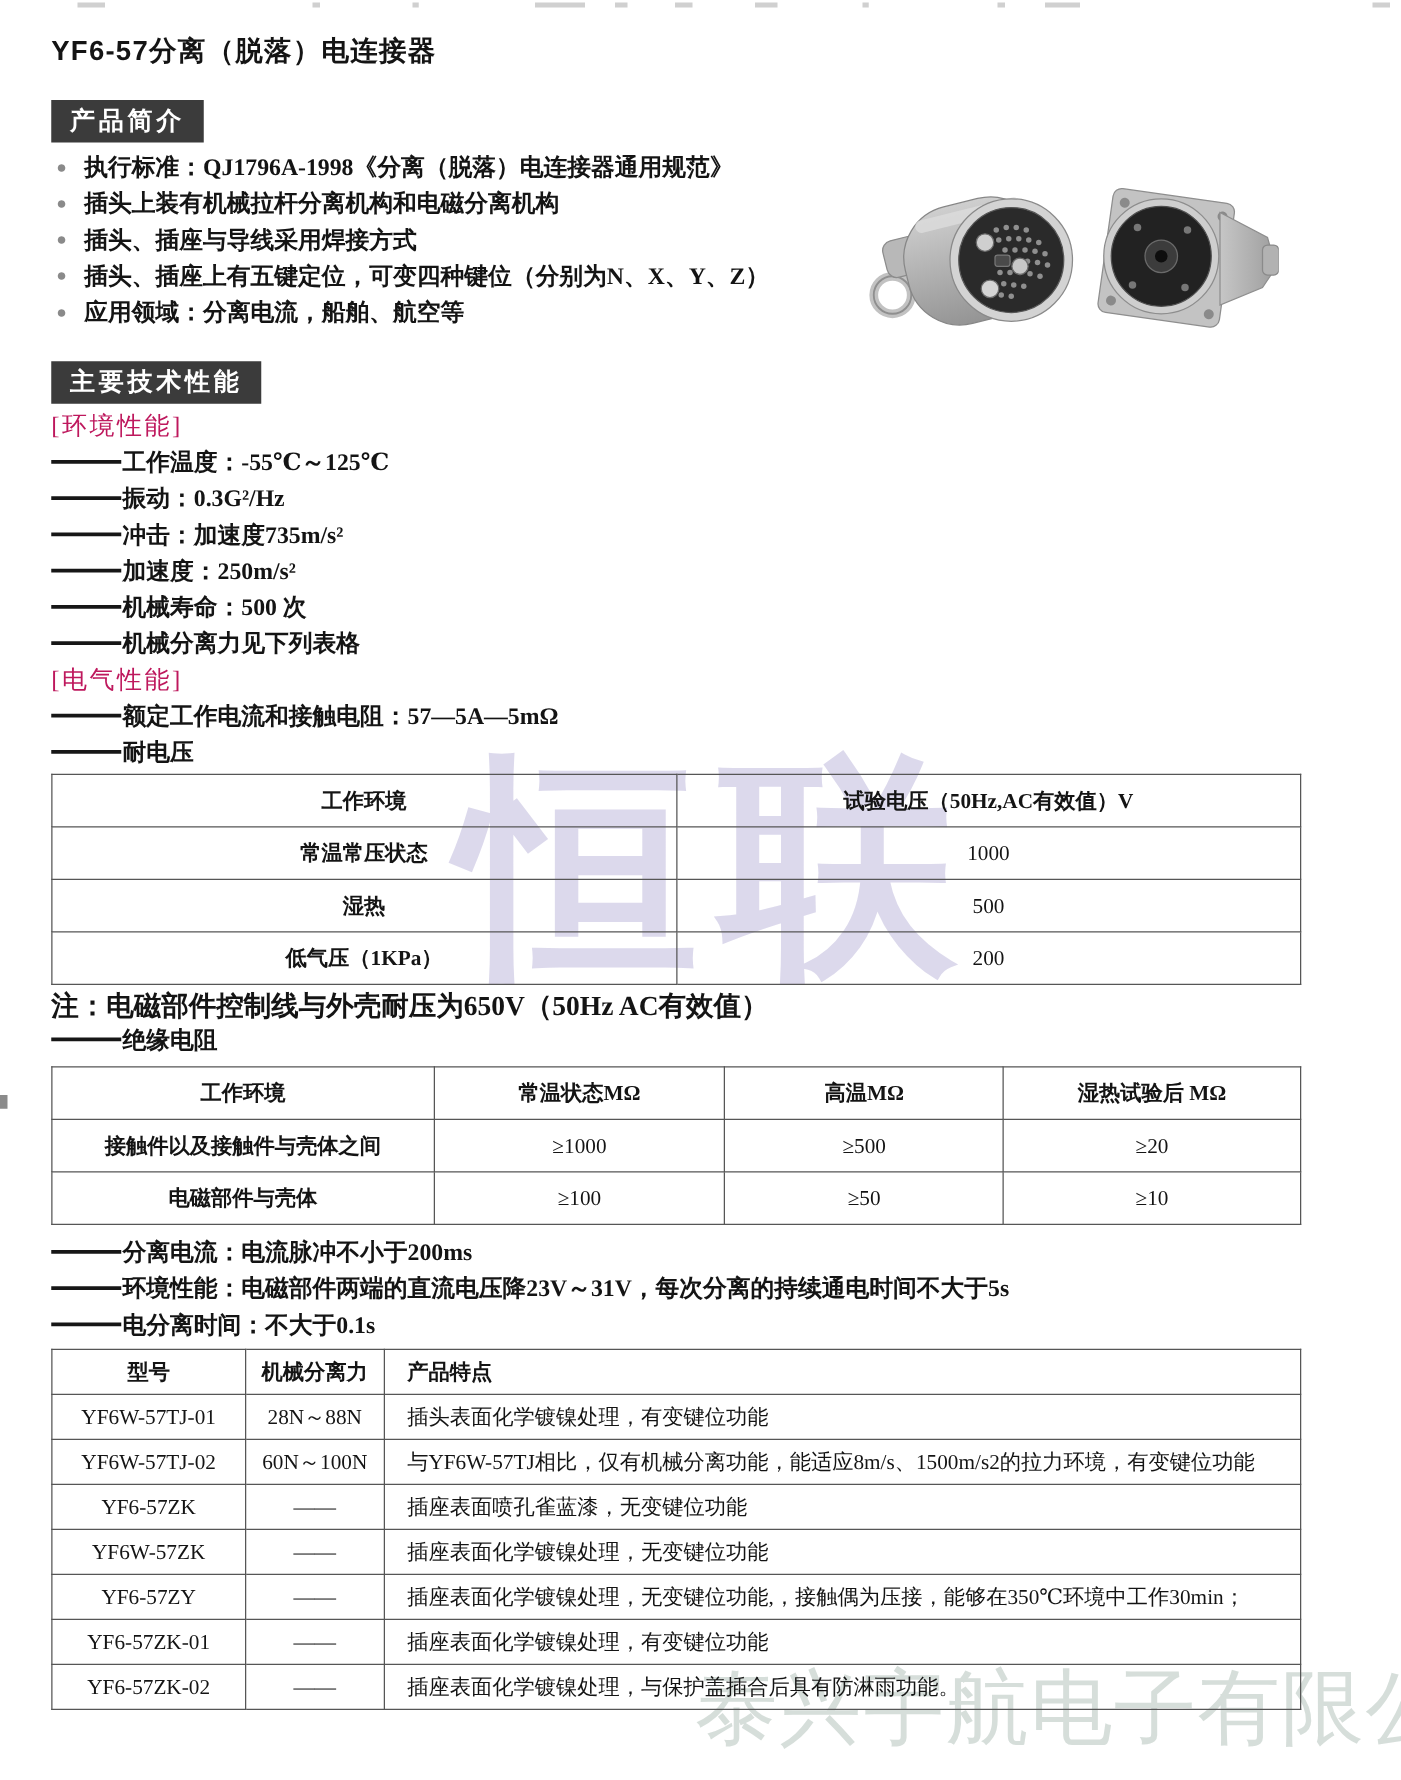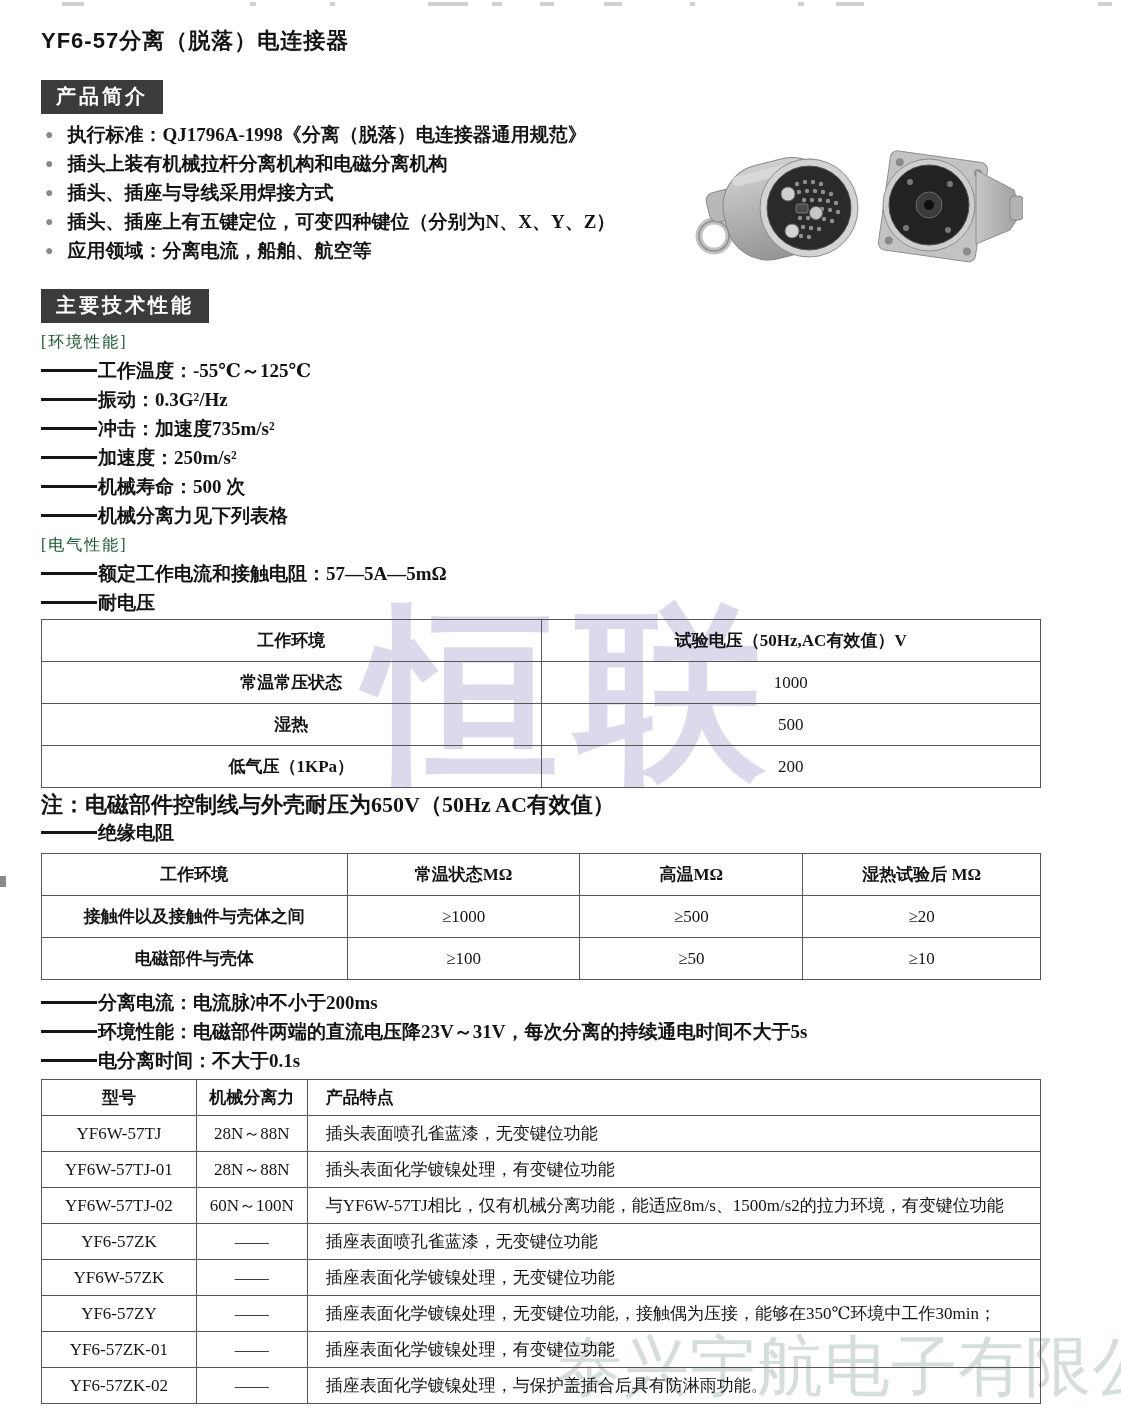--- a/index.html
+++ b/index.html
@@ -24,21 +24,21 @@
                padding:3px 15px 4px;letter-spacing:3px;margin-top:24px;}
 
   .bullets{list-style:none;margin:6px 0 0 0;padding:0;max-width:660px;}
   .bullets li{font-size:19px;line-height:29px;font-weight:600;}
   .bullets .dot{color:#8a8a8a;font-size:14px;margin:0 14px 0 4px;vertical-align:2px;}
 
   .photo{position:absolute;left:688px;top:138px;width:335px;height:138px;z-index:2;}
 
   .specs{margin-top:4px;}
   .spec{font-size:19px;line-height:29px;font-weight:600;}
-  .bracket{font-size:16px;line-height:29px;font-weight:400;color:#14532d;letter-spacing:2px;}
+  .bracket{font-size:20px;line-height:29px;font-weight:400;color:#be185d;letter-spacing:2px;}
   .dash{display:inline-block;width:56px;border-top:3px solid #161616;vertical-align:5px;margin-right:1px;}
 
   table.tbl{border-collapse:collapse;width:1000px;margin-top:2px;background:transparent;}
   .tbl th,.tbl td{border:1px solid #565656;text-align:center;font-size:17px;padding:2px 6px;
                   font-weight:400;background:transparent;}
   .tbl th{font-weight:700;}
   .tbl .lead{font-weight:700;}
   .t-volt tr{height:42px;}
   .t-volt col.c1{width:50%;}
   .t-ins tr{height:42px;}
@@ -253,25 +253,20 @@
           <col class="c2">
           <col class="c3">
         </colgroup>
       <tbody>
           <tr>
         <th>型号</th>
         <th>机械分离力</th>
         <th class="feat">产品特点</th>
       </tr>
       <tr>
-        <td>YF6W-57TJ</td>
-        <td>28N～88N</td>
-        <td class="feat">插头表面喷孔雀蓝漆，无变键位功能</td>
-      </tr>
-      <tr>
         <td>YF6W-57TJ-01</td>
         <td>28N～88N</td>
         <td class="feat">插头表面化学镀镍处理，有变键位功能</td>
       </tr>
       <tr>
         <td>YF6W-57TJ-02</td>
         <td>60N～100N</td>
         <td class="feat">与YF6W-57TJ相比，仅有机械分离功能，能适应8m/s、1500m/s2的拉力环境，有变键位功能</td>
       </tr>
       <tr>

